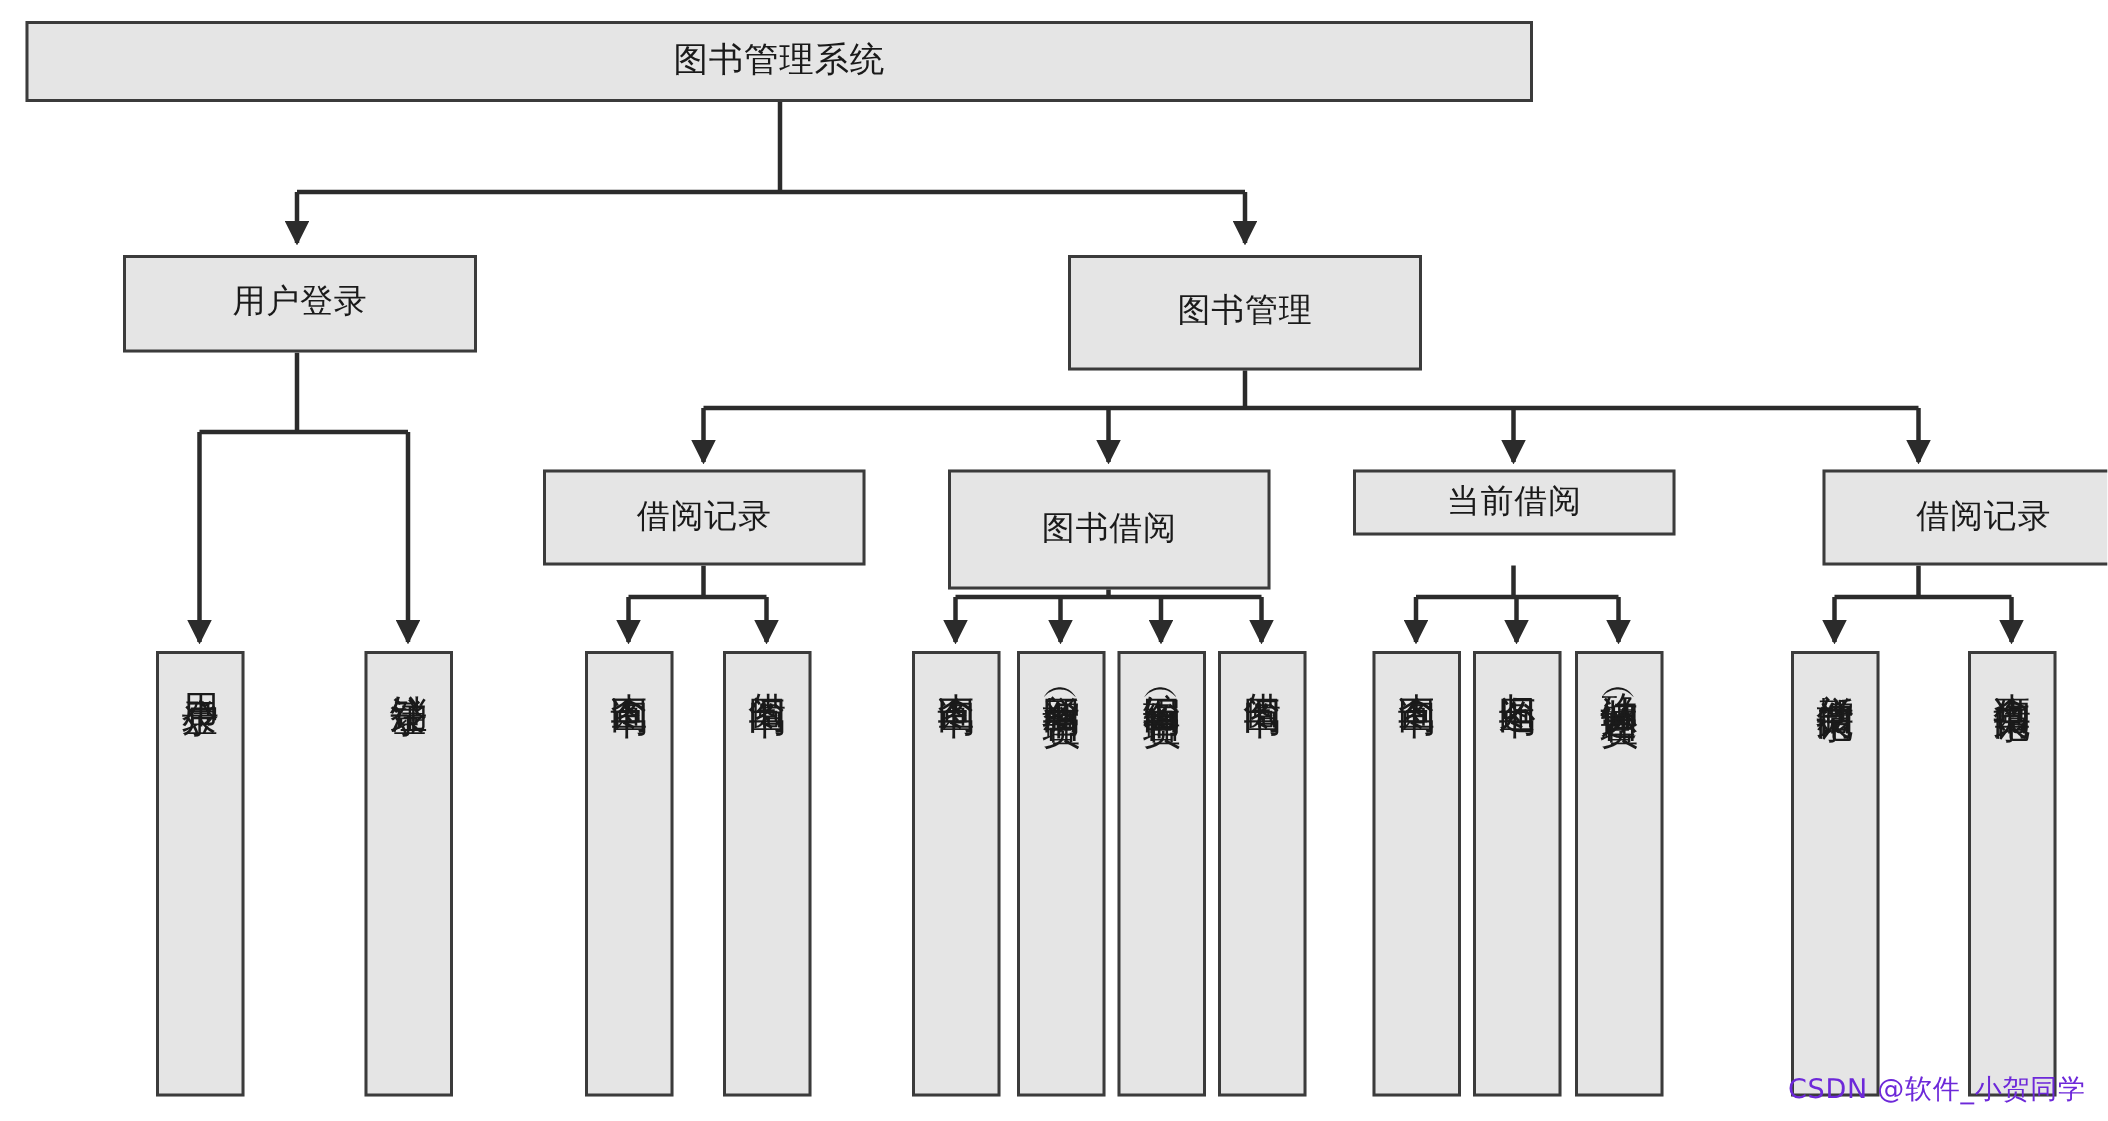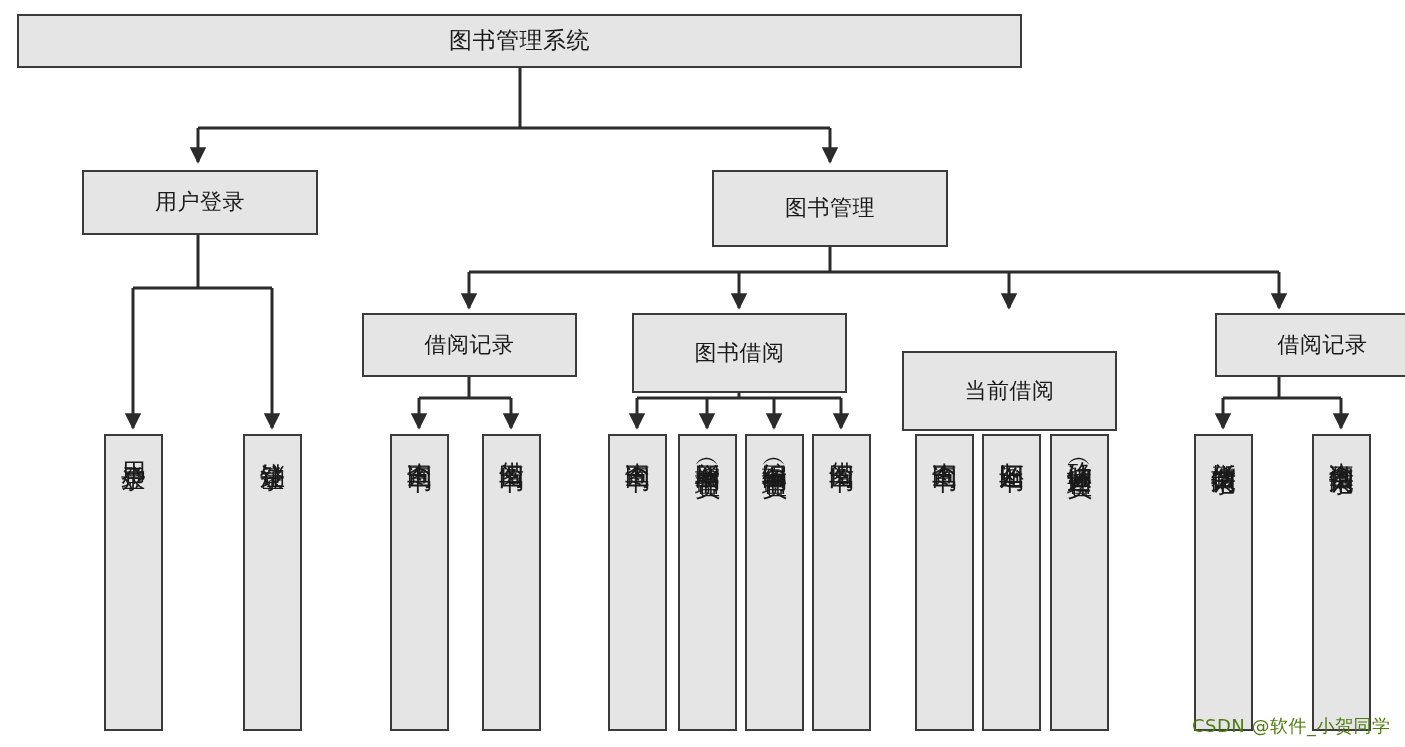--- a/index.html
+++ b/index.html
@@ -63,21 +63,21 @@
     line-height: 1.0;
     letter-spacing: 2px;
     white-space: nowrap;
   }
   .node.v.tall .lbl {
     font-size: 25px;
   }
   .watermark {
     position: absolute;
     font-size: 18px;
-    color: #4d7c0f;
+    color: #6d28d9;
     white-space: nowrap;
     z-index: 5;
     letter-spacing: 0.5px;
   }
 </style>
 </head>
 <body>
 
 <div id="canvas">
 
@@ -142,21 +142,21 @@
   <div class="node h" style="left:712px; top:170px; width:236px; height:77px;">
     <span class="lbl">图书管理</span>
   </div>
 
   <div class="node h" style="left:362px; top:313px; width:215px; height:64px;">
     <span class="lbl">借阅记录</span>
   </div>
   <div class="node h" style="left:632px; top:313px; width:215px; height:80px;">
     <span class="lbl">图书借阅</span>
   </div>
-  <div class="node h" style="left:902px; top:313px; width:215px; height:80px;margin-top:38px;">
+  <div class="node h" style="left:902px; top:313px; width:215px; height:44px;">
     <span class="lbl">当前借阅</span>
   </div>
   <div class="node h" style="left:1172px; top:313px; width:215px; height:64px;margin-left:43px;">
     <span class="lbl">借阅记录</span>
   </div>
 
   <div class="node v" style="left:104px; top:434px; width:59px; height:297px;">
     <span class="lbl">用户登录</span>
   </div>
   <div class="node v" style="left:243px; top:434px; width:59px; height:297px;">

